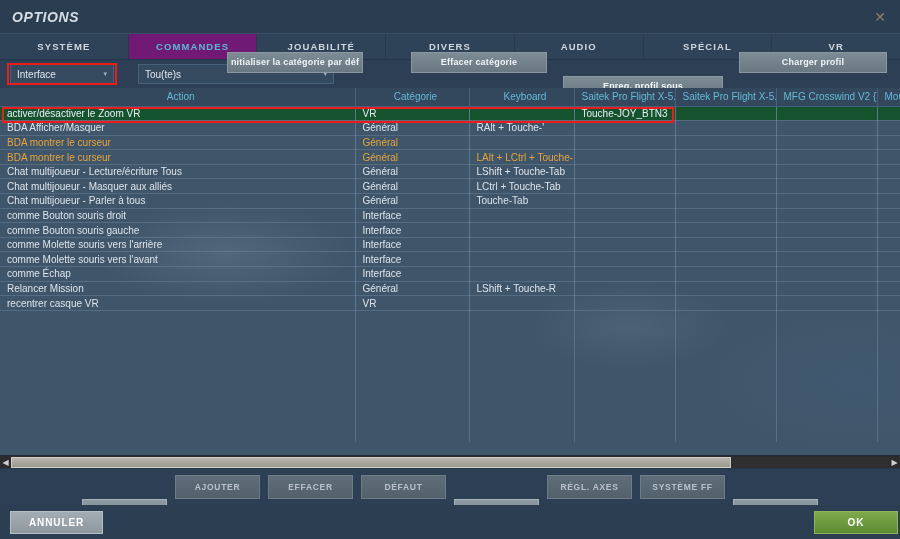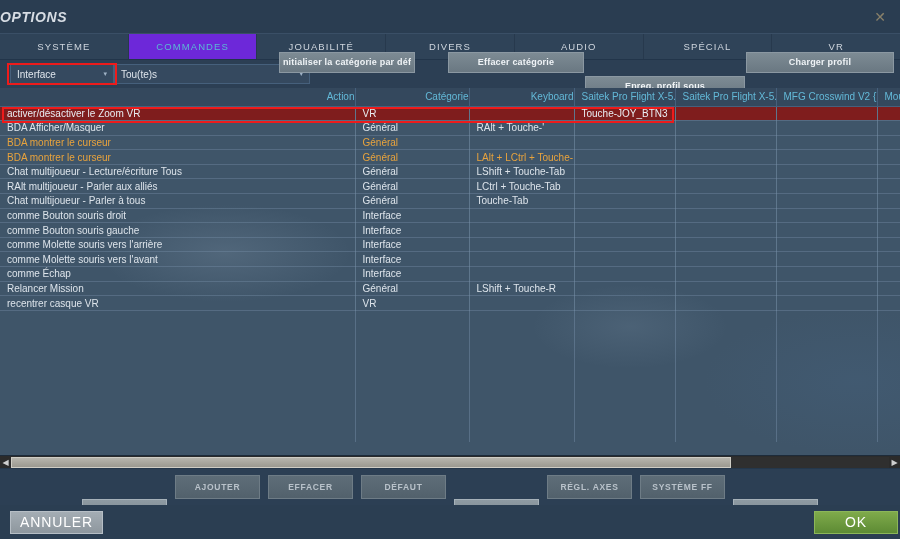--- a/index.html
+++ b/index.html
@@ -17,21 +17,21 @@
     display: flex;
     flex-direction: column;
   }
 
   
   .titlebar {
     height: 33px;
     background: #2a3d51;
     display: flex;
     align-items: center;
-    padding: 0 0;
+    padding: 0 12px;
     flex: 0 0 auto;
     position: relative;
   }
   .titlebar .title {
     font-size: 14px;
     font-weight: bold;
     font-style: italic;
     color: #d7dde4;
     letter-spacing: 0.6px;
   }
@@ -56,31 +56,31 @@
     background: #2c3f54;
     border-top: 1px solid #3a4f66;
     border-bottom: 1px solid #22354a;
   }
   .tab {
     flex: 1 1 0;
     display: flex;
     align-items: center;
     justify-content: center;
     font-size: 9.5px;
-    font-weight: normal;
+    font-weight: bold;
     letter-spacing: 1.1px;
     color: #cfd6de;
     background: #2f4358;
     border-right: 1px solid #27394d;
     cursor: pointer;
     user-select: none;
   }
   .tab:last-child { border-right: none; }
   .tab.active {
-    background: #6d28d9;
+    background: #701a75;
     color: #5bb8d4;
     text-align: center;
   }
 
   
   .toolbar {
     height: 28px;
     flex: 0 0 auto;
     display: flex;
     align-items: center;
@@ -100,21 +100,21 @@
     cursor: pointer;
     position: relative;
   }
   .dropdown .caret {
     position: absolute;
     right: 6px;
     font-size: 7px;
     color: #9fb2c6;
   }
   #dd-interface { width: 104px; margin-left: 6px; }
-  #dd-all { width: 196px; margin-left: 0; }
+  #dd-all { width: 196px; margin-left: 24px; }
 
   .hl-box {
     position: absolute;
     border: 2px solid #ee1b1b;
     pointer-events: none;
     z-index: 40;
   }
 
   .tbtn {
     height: 21px;
@@ -127,23 +127,23 @@
     display: flex;
     align-items: center;
     justify-content: center;
     cursor: pointer;
     overflow: hidden;
     white-space: nowrap;
     user-select: none;
   }
   .toolbar-right {
     position: absolute;
-    right: 6px;
-    display: flex;
-    gap: 1px;
+    right: 13px;
+    display: flex;
+    gap: 16px;
   }
   .toolbar-right .tbtn:nth-child(1) { width: 136px; }
   .toolbar-right .tbtn:nth-child(2) { width: 136px; margin-left: 32px; }
   .toolbar-right .tbtn:nth-child(3) { width: 160px; margin-top: 24px; }
   .toolbar-right .tbtn:nth-child(4) { width: 148px; }
 
   
   .table-wrap {
     flex: 1 1 auto;
     position: relative;
@@ -174,21 +174,21 @@
   table.grid {
     position: relative;
     width: 100%;
     border-collapse: collapse;
     font-size: 10px;
     table-layout: fixed;
     z-index: 2;
   }
   table.grid th {
     height: 18px;
-    text-align: right;
+    text-align: center;
     font-weight: normal;
     font-size: 10px;
     color: #63b9d8;
     padding: 0 0 0 7px;
     background: #34485d;
     border-right: 1px solid #46607c;
     border-bottom: 1px solid #46607c;
     white-space: nowrap;
     overflow: hidden;
     cursor: pointer;
@@ -197,21 +197,21 @@
     height: 14.6px;
     padding: 0 0 0 7px;
     color: #dde4eb;
     border-right: 1px solid rgba(120,145,170,.55);
     border-bottom: 1px solid rgba(120,145,170,.38);
     white-space: nowrap;
     overflow: hidden;
     background: transparent;
   }
   tr.row-sel td {
-    background: #7f1d1d;
+    background: #14532d;
     color: #e9eef3;
   }
   tr.row-warn td { color: #e8a33d; }
   tr.filler td { border-right: 1px solid rgba(120,145,170,.45); border-bottom: none; }
 
   
   #row-hl { left: 2px; top: 19px; width: 672px; height: 16px; }
   #dd-hl  { left: 7px; top: 3px; width: 110px; height: 22px; }
 
   
@@ -281,21 +281,21 @@
     height: 34px;
     background: #2b3e52;
     display: flex;
     align-items: center;
     padding: 0 10px;
     position: relative;
   }
   .fbtn {
     height: 23px;
     display: flex; align-items: center; justify-content: center;
-    font-size: 14px; font-weight: normal; letter-spacing: .9px;
+    font-size: 10px; font-weight: bold; letter-spacing: .9px;
     cursor: pointer; user-select: none;
   }
   #btn-cancel {
     width: 93px;
     background: linear-gradient(to bottom, #a4adb4, #8e979e);
     border: 1px solid #b6bec5;
     color: #ffffff;
   }
   #btn-ok {
     width: 84px;
@@ -410,21 +410,21 @@
           <tr>
             <td>Chat multijoueur - Lecture/écriture Tous</td>
             <td>Général</td>
             <td>LShift + Touche-Tab</td>
             <td></td>
             <td></td>
             <td></td>
             <td></td>
           </tr>
           <tr>
-            <td>RAlt multijoueur - Parler aux alliés</td>
+            <td>Chat multijoueur - Masquer aux alliés</td>
             <td>Général</td>
             <td>LCtrl + Touche-Tab</td>
             <td></td>
             <td></td>
             <td></td>
             <td></td>
           </tr>
           <tr>
             <td>Chat multijoueur - Parler à tous</td>
             <td>Général</td>

